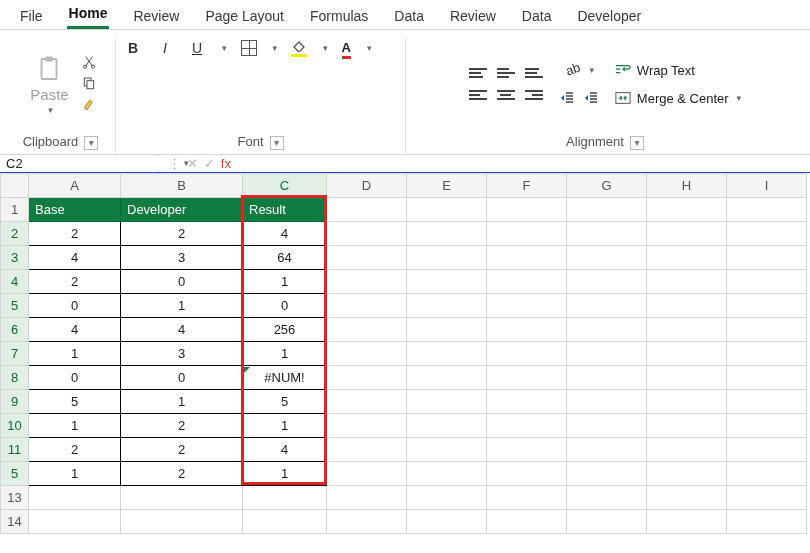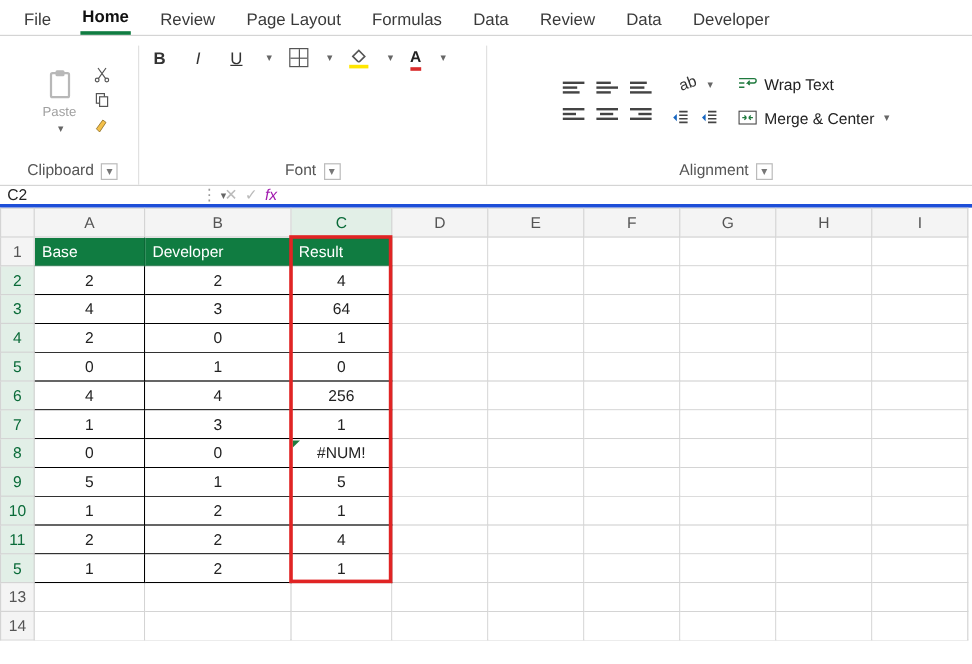--- a/index.html
+++ b/index.html
@@ -31,25 +31,25 @@
 .border-ico:after{top:50%;left:0;right:0;height:1px}
 .bucket{display:inline-block;width:16px;height:14px;position:relative}
 .bucket:after{content:"";position:absolute;left:0;right:0;bottom:-2px;height:3px;background:#ffe600}
 .Acolor{font-weight:600;position:relative;display:inline-block;padding-bottom:2px}
 .Acolor:after{content:"";position:absolute;left:0;right:0;bottom:-2px;height:3px;background:#d92b2b}
 .alignico{display:inline-flex;flex-direction:column;gap:2px;width:18px}
 .alignico span{display:block;height:2px;background:#444}
 .merge{display:flex;align-items:center;gap:6px}
 .launcher{font-size:10px;color:#777;border:1px solid #bbb;width:14px;height:14px;display:inline-flex;align-items:center;justify-content:center;margin-left:6px}
 
-.fbar{display:flex;align-items:flex-end;height:18px;border-bottom:3px solid #1d4ed8}
+.fbar{display:flex;align-items:center;height:18px;border-bottom:1px solid #1d4ed8}
 .namebox{width:160px;display:flex;align-items:center;height:100%;border-right:1px solid #d4d4d4;padding:0 6px}
 .namebox input{flex:1;border:none;outline:none;font-size:13px;color:#222}
 .fx-controls{display:flex;align-items:center;gap:6px;padding:0 8px;color:#888}
-.fx-controls .fx{font-style:italic;color:#a21caf}
+.fx-controls .fx{color:#ef4444}
 .formula-input{flex:1;border:none;outline:none;padding:0 8px;font-size:13px;color:#222}
 
 .sheet{position:relative;overflow:hidden}
 table.grid{border-collapse:collapse;table-layout:fixed}
 table.grid th,table.grid td{border:1px solid #d4d4d4;height:24px;font-weight:400;text-align:center;font-size:13px;color:#222;background:#fff;padding:0}
 table.grid th{background:#f4f4f4;color:#555}
 th.rowhdr{width:28px;font-size:12px}
 th.colhdr{width:90px}
 th.colhdr.narrow{width:80px}
 th.colA{width:92px}
@@ -79,21 +79,21 @@
 
 <div class="ribbon">
 
   <div class="group" style="width:110px">
     <div class="group-body">
       <div class="big-btn">
         <svg viewBox="0 0 24 24">
             <rect x="6" y="4" width="12" height="16" rx="1" fill="none" stroke="#b8b8b8" stroke-width="1.5"></rect>
             <rect x="9" y="2" width="6" height="4" rx="1" fill="#b8b8b8"></rect>
           </svg>
-        <span style="font-size:11px">Paste</span>
+        <span style="font-size:15px">Paste</span>
         <span class="drop">▾</span>
       </div>
       <div class="vcol">
         <span class="ico">
             <svg viewBox="0 0 24 24">
               <path d="M7 4l10 14M17 4L7 18" stroke="#555" stroke-width="1.5" fill="none"></path>
               <circle cx="6" cy="19" r="2.3" fill="none" stroke="#555" stroke-width="1.5"></circle>
               <circle cx="18" cy="19" r="2.3" fill="none" stroke="#555" stroke-width="1.5"></circle>
             </svg>
           </span>

